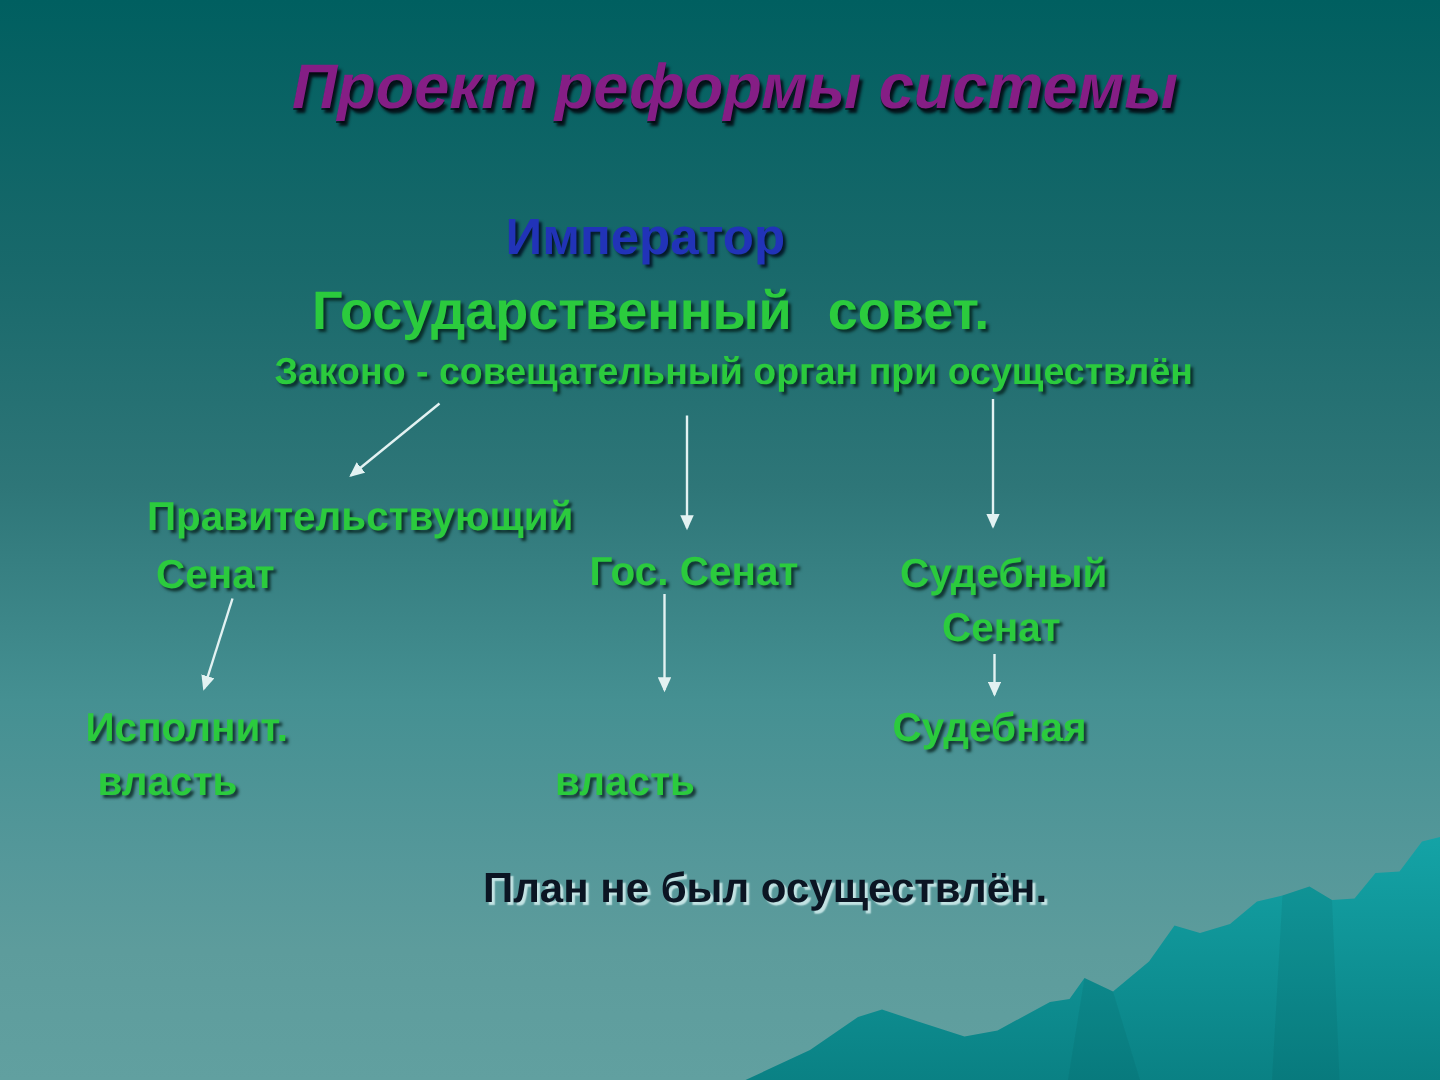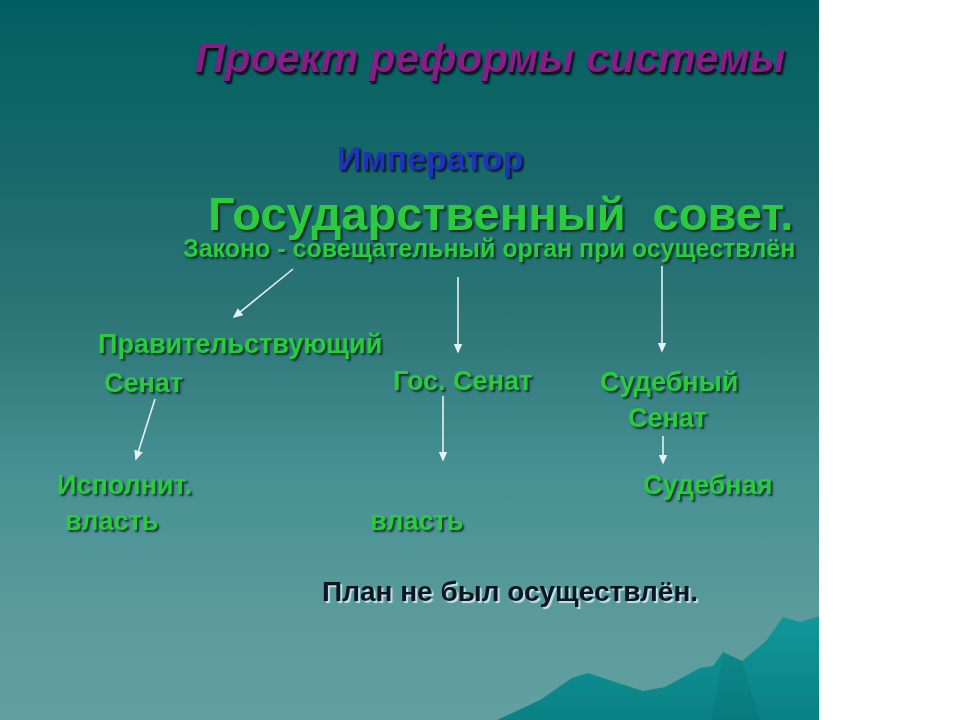--- a/index.html
+++ b/index.html
@@ -3,21 +3,21 @@
 <meta charset="utf-8">
 <style>
   html, body {
     margin: 0; padding: 0;
     width: 960px; height: 720px;
     overflow: hidden;
     font-family: "Liberation Sans", sans-serif;
   }
   .stage {
     position: relative;
-    width: 819px; height: 720px;
+    width: 960px; height: 720px;
     background: linear-gradient(180deg, #005f60 0%, #19696b 25%, #2e7678 45%, #459092 65%, #55969 80%, #5d9c9c 88%, #61a0a0 100%);
     background: linear-gradient(180deg, #005f60 0%, #19696b 25%, #2e7678 45%, #459092 65%, #55989a 80%, #5d9c9c 88%, #61a0a0 100%);
     overflow: hidden;
   }
   .overlay {
     position: absolute; left: 0; top: 0;
     width: 960px; height: 720px;
     pointer-events: none;
   }
   .txt { position: absolute; white-space: nowrap; font-weight: bold; }
@@ -30,42 +30,42 @@
     text-shadow: 2px 3px 2px rgba(4, 8, 16, 0.88), 0 1px 0 rgba(0,0,0,0.55);
   }
   .emperor {
     left: 337px; top: 139px;
     font-size: 34px;
     color: #2133b8;
     text-shadow: 2px 2px 2px rgba(0, 6, 26, 0.8);
   }
   .council {
     left: 208px; top: 186px;
-    font-size: 47px;
+    font-size: 36px;
     word-spacing: 14px;
   }
   .subtitle {
     left: 183px; top: 234px;
     font-size: 25px;
   }
   .g {
     color: #2bcb3d;
     text-shadow: 2px 2px 2px rgba(0, 22, 16, 0.72);
   }
   .branch { font-size: 27px; }
   .b1t1 { left: 66px;  top: 329px; margin-left: 32px; }
   .b1t2 { left: 104px; top: 368px; }
   .b2t1 { left: 393px; top: 366px; }
   .b3t1 { left: 600px; top: 367px; }
   .b3t2 { left: 628px; top: 403px; }
   .b1p1 { left: 57px;  top: 470px; }
   .b1p2 { left: 65px;  top: 506px; }
   .b2p1 { left: 362px; top: 470px; }
   .b2p2 { left: 370px; top: 506px; }
-  .b3p1 { left: 595px; top: 470px; margin-left: 48px; }
+  .b3p1 { left: 595px; top: 470px; }
   .b3p2 { left: 603px; top: 506px; }
   .footer {
     left: 322px; top: 576px;
     font-size: 28px;
     color: #0b1523;
     text-shadow: 2px 2px 1px rgba(222, 246, 246, 0.8);
   }
 </style>
 </head>
 <body>

